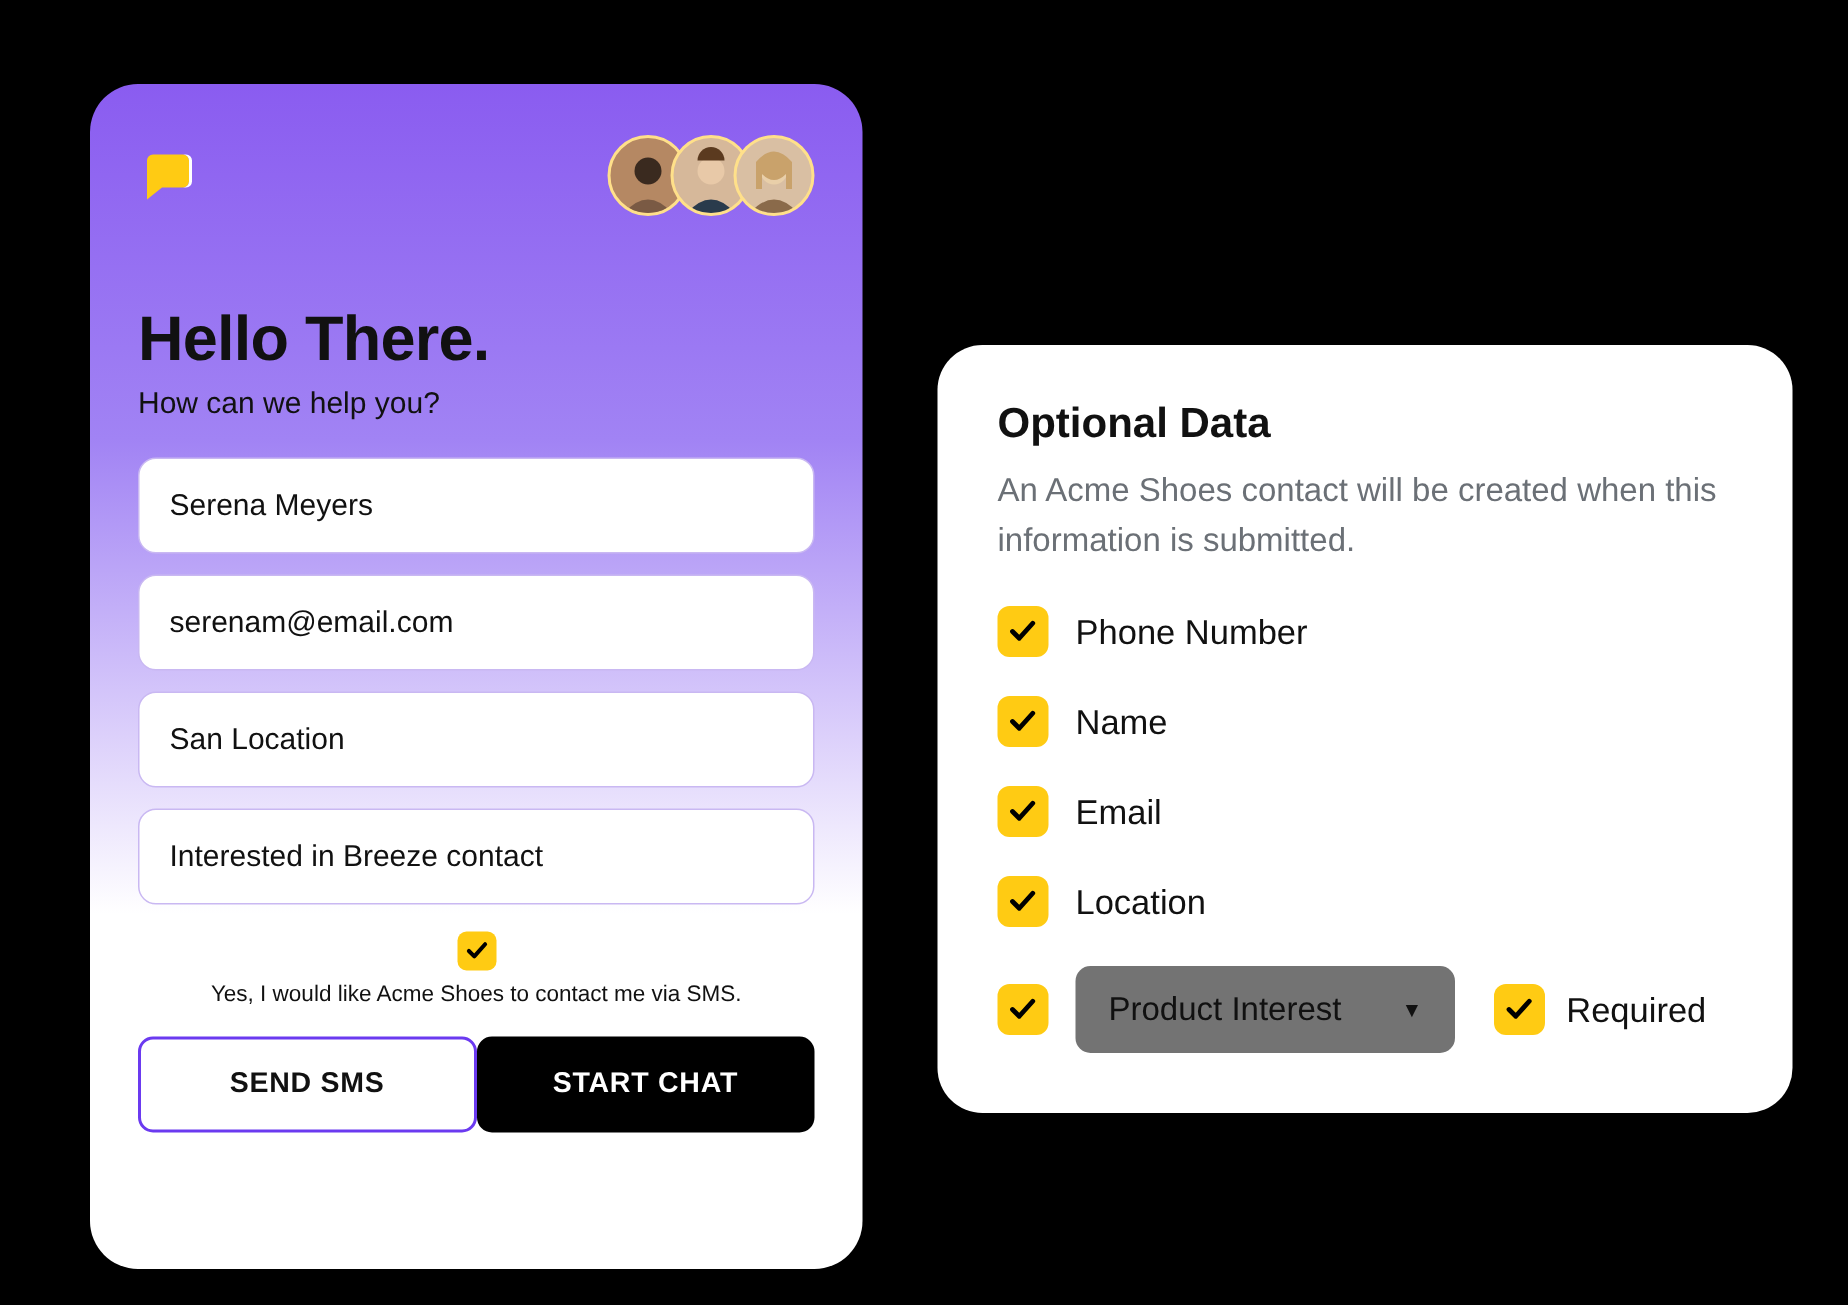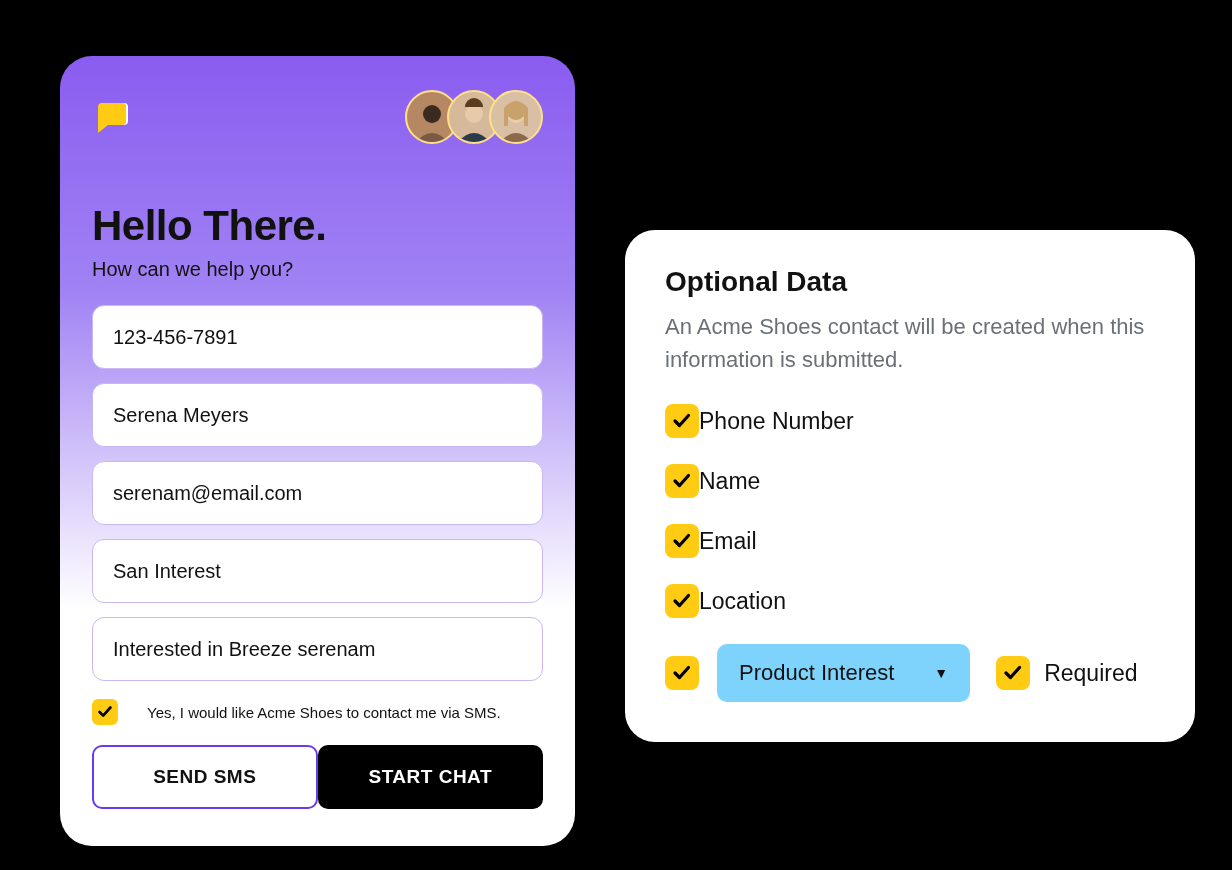--- a/index.html
+++ b/index.html
@@ -41,21 +41,21 @@
     border: 1px solid #c9b8f2;
     border-radius: 12px;
     padding: 0 20px;
     font-size: 20px;
     color: #111;
     margin-bottom: 14px;
     display: flex;
     align-items: center;
     font-weight: 500;
   }
-  .consent-row { display: flex; align-items: center; gap: 29px; margin-top: 4px; margin-bottom: 20px; }
+  .consent-row { display: flex; align-items: center; gap: 7px; margin-top: 4px; margin-bottom: 20px; flex-direction: column; }
   .cb {
     width: 26px; height: 26px; background: #ffcb13; border-radius: 6px;
     display: flex; align-items: center; justify-content: center; flex-shrink: 0;
   }
   .cb svg { width: 18px; height: 18px; }
   .consent-text { font-size: 15px; color: #111; font-weight: 500; }
   .btn-row { display: flex; }
   .btn {
     flex: 1; height: 64px; border-radius: 10px;
     display: flex; align-items: center; justify-content: center;
@@ -70,31 +70,31 @@
     position: absolute;
     left: 625px;
     top: 230px;
     width: 570px;
     background: #fff;
     border-radius: 30px;
     padding: 36px 40px 40px 40px;
   }
   .settings-title { font-size: 28px; font-weight: 700; color: #111; margin-bottom: 12px; }
   .settings-desc { font-size: 22px; color: #6b7076; line-height: 1.5; margin-bottom: 28px; }
-  .opt-row { display: flex; align-items: center; margin-bottom: 26px; }
+  .opt-row { display: flex; align-items: center; gap: 18px; margin-bottom: 26px; }
   .opt-row:last-child { margin-bottom: 0; }
   .cb-lg {
     width: 34px; height: 34px; background: #ffcb13; border-radius: 8px;
     display: flex; align-items: center; justify-content: center; flex-shrink: 0;
   }
   .cb-lg svg { width: 22px; height: 22px; }
   .opt-label { font-size: 23px; color: #111; font-weight: 500; }
   .select-row { display: flex; align-items: center; gap: 18px; }
   .select-box {
-    background: #7dd3fc;
+    background: #737373;
     border-radius: 10px;
     height: 58px;
     padding: 0 22px;
     display: flex; align-items: center; gap: 40px;
     font-size: 22px; color: #111; font-weight: 500;
     cursor: pointer;
   }
   .select-box .caret { font-size: 14px; }
   .req-group { display: flex; align-items: center; gap: 14px; margin-left: 8px; }
 </style>
@@ -131,33 +131,30 @@
             <path d="M6 44 Q22 26 38 44 Z" fill="#8a6a4a"></path>
           </svg>
       </div>
     </div>
   </div>
 
   <div class="chat-title">Hello There.</div>
   <div class="chat-sub">How can we help you?</div>
 
   <div class="field">
-      <span>123-456-7891</span>
-    </div>
-  <div class="field">
       <span>Serena Meyers</span>
     </div>
   <div class="field">
       <span>serenam@email.com</span>
     </div>
   <div class="field">
-      <span>San Interest</span>
-    </div>
-  <div class="field">
-      <span>Interested in Breeze serenam</span>
+      <span>San Location</span>
+    </div>
+  <div class="field">
+      <span>Interested in Breeze contact</span>
     </div>
 
   <div class="consent-row">
     <div class="cb">
       <svg viewBox="0 0 20 20">
           <path d="M4 10 l4 4 l8 -9" stroke="#000" stroke-width="3" fill="none" stroke-linecap="round" stroke-linejoin="round"></path>
         </svg>
     </div>
     <div class="consent-text">Yes, I would like Acme Shoes to contact me via SMS.</div>
   </div>

